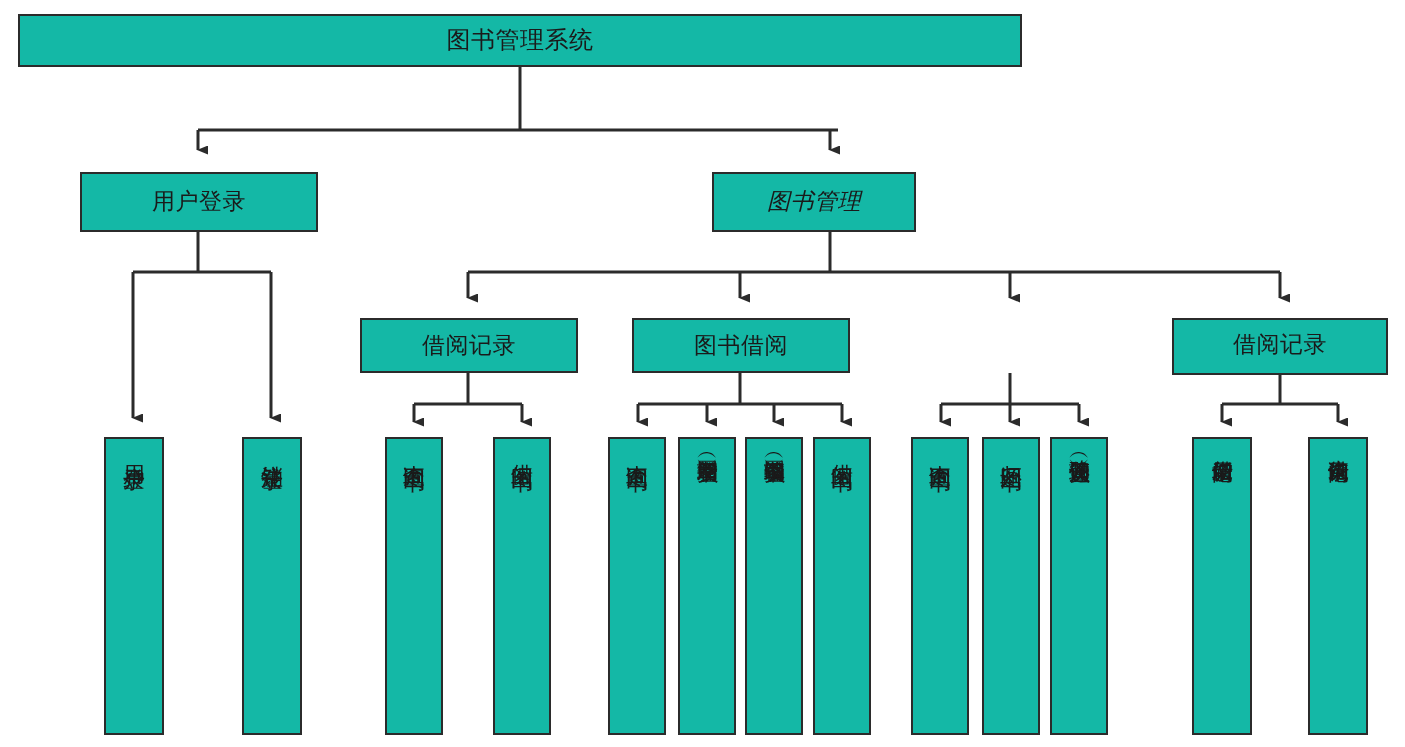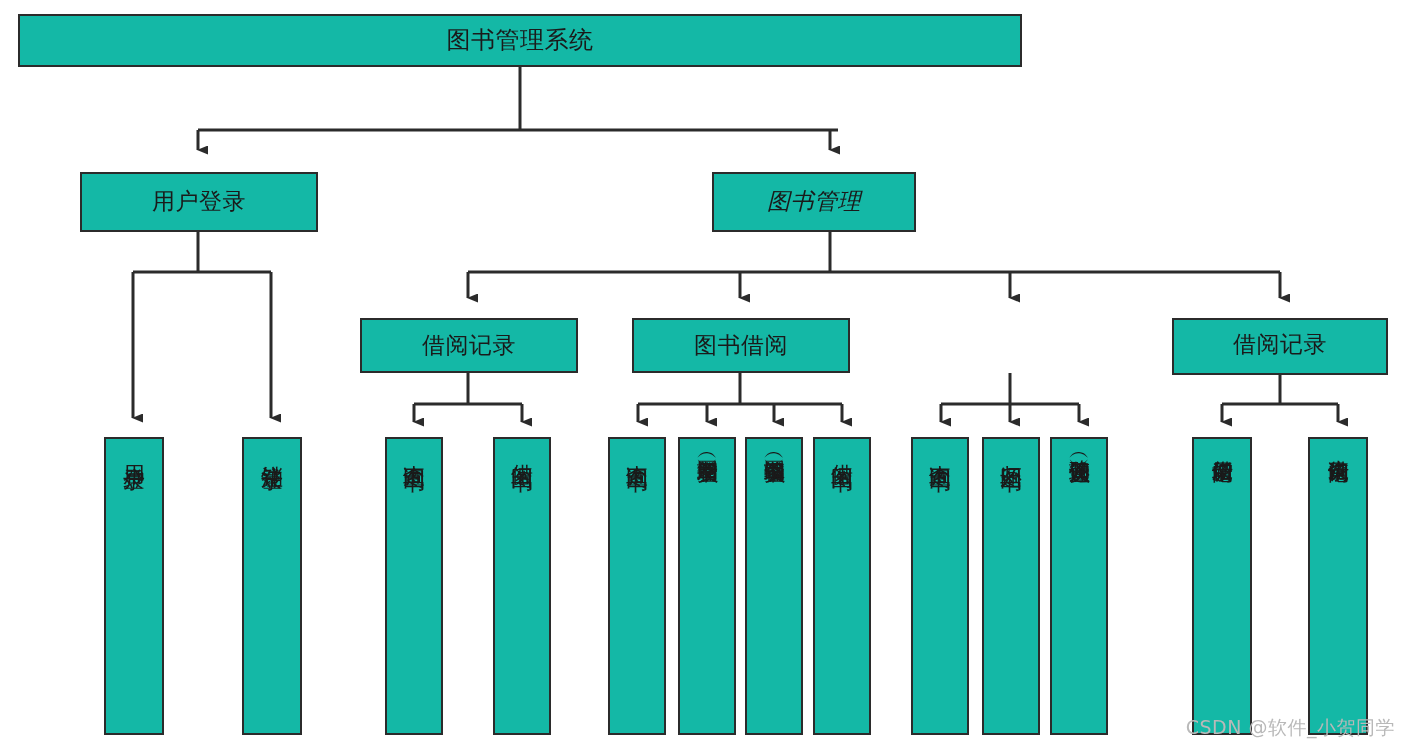--- a/index.html
+++ b/index.html
@@ -197,15 +197,14 @@
     <span class="node-label">确认归还（管理员）</span>
   </div>
 
   <div class="node vert tall-text" style="left:1192px; top:437px; width:60px; height:298px;">
     <span class="node-label">新增借阅记录</span>
   </div>
   <div class="node vert tall-text" style="left:1308px; top:437px; width:60px; height:298px;">
     <span class="node-label">查询借阅记录</span>
   </div>
 
-  <div class="watermark">CSDN @软件_小贺同学</div>
 
 </div>
 
 </body></html>

